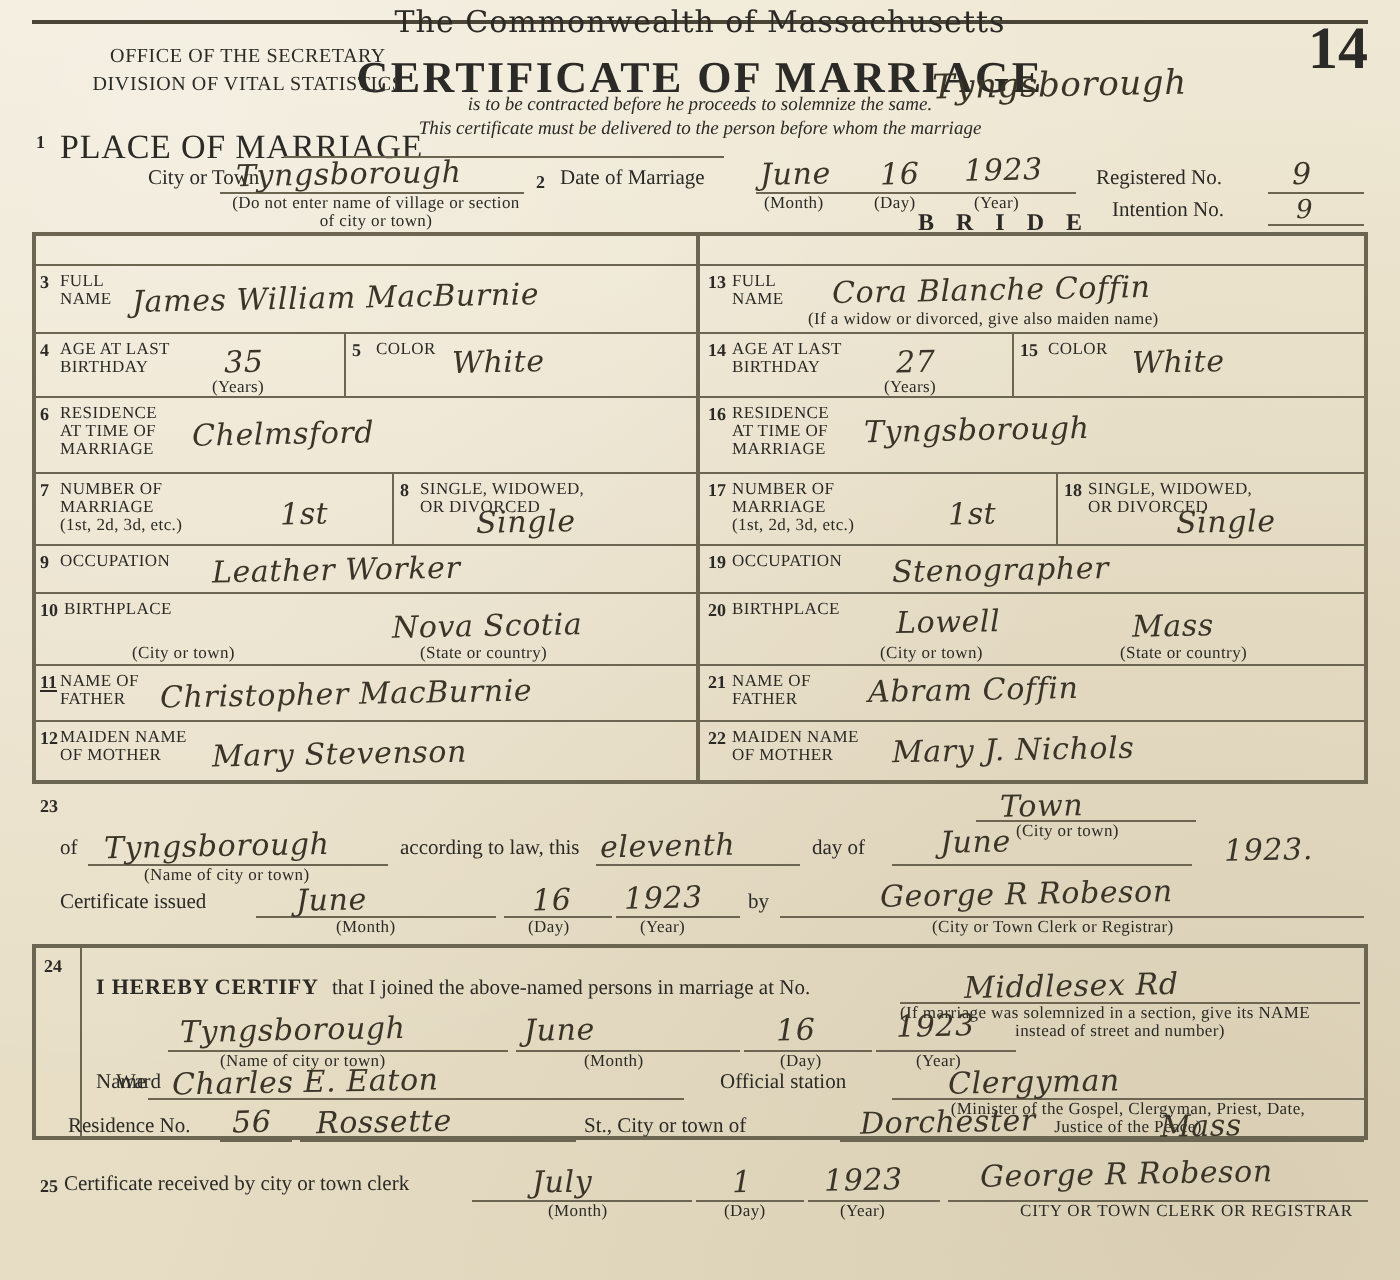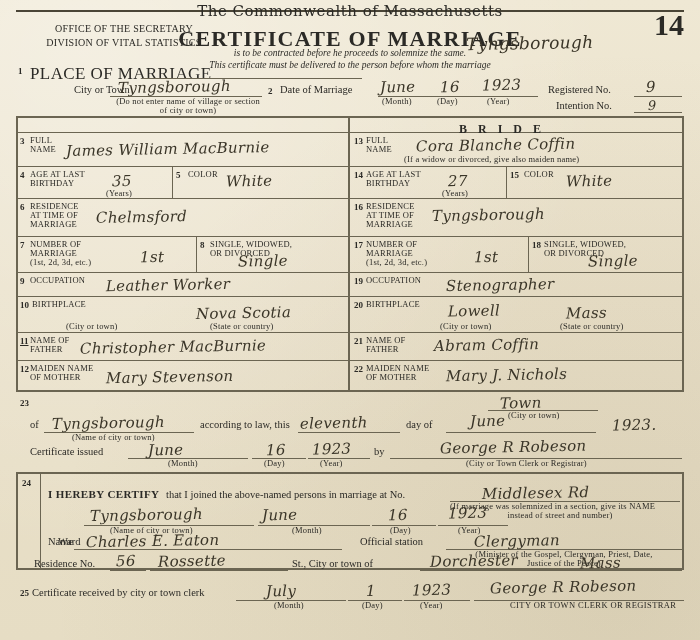--- a/index.html
+++ b/index.html
@@ -132,21 +132,21 @@
   <div class="abs" style="left:648px;top:96px;">
     <span class="hw sm">9</span>
   </div>
 
   <div class="rule" style="left:16px;top:116px;width:668px;height:2px;"></div>
   <div class="rule" style="left:16px;top:132px;width:668px;height:1px;"></div>
   <div class="rule" style="left:16px;top:116px;width:2px;height:275px;"></div>
   <div class="rule" style="left:682px;top:116px;width:2px;height:275px;"></div>
   <div class="rule" style="left:348px;top:116px;width:2px;height:275px;"></div>
 
-  <div class="colhdr" style="left:350px;top:122px;width:304px;">B R I D E</div>
+  <div class="colhdr" style="left:350px;top:104px;width:304px;">B R I D E</div>
 
   <div class="rule" style="left:16px;top:166px;width:668px;height:1px;"></div>
   <div class="rule" style="left:16px;top:198px;width:668px;height:1px;"></div>
   <div class="rule" style="left:16px;top:236px;width:668px;height:1px;"></div>
   <div class="rule" style="left:16px;top:272px;width:668px;height:1px;"></div>
   <div class="rule" style="left:16px;top:296px;width:668px;height:1px;"></div>
   <div class="rule" style="left:16px;top:332px;width:668px;height:1px;"></div>
   <div class="rule" style="left:16px;top:360px;width:668px;height:1px;"></div>
   <div class="rule" style="left:16px;top:390px;width:668px;height:2px;"></div>
 

